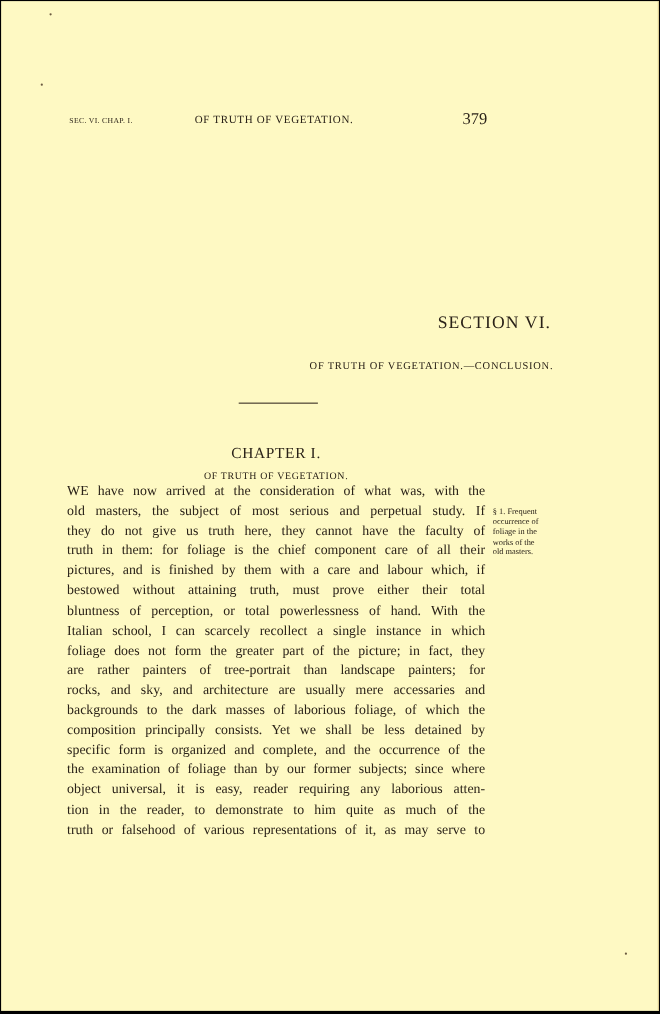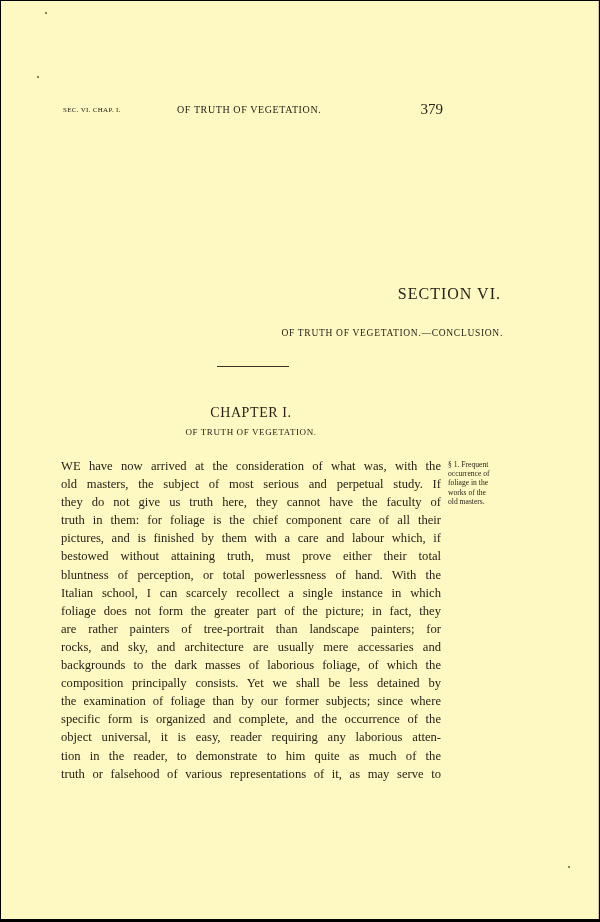--- a/index.html
+++ b/index.html
@@ -48,21 +48,21 @@
     }
     .chapter-title {
       position: absolute; top: 388px; left: 0; width: 500px; text-align: center;
       font-size: 14px; letter-spacing: 0.6px; margin-top: 16px;
     }
     .chapter-subtitle {
       position: absolute; top: 426px; left: 0; width: 500px; text-align: center;
       font-size: 9px; letter-spacing: 0.6px; text-transform: uppercase;
     }
     .body-text {
-      position: absolute; top: 456px; left: 60px; width: 380px;
+      position: absolute; top: 436px; left: 60px; width: 380px;
       font-size: 12.6px; line-height: 18.1px;
     }
     .line {
       display: block; white-space: nowrap;
       text-align: justify; text-align-last: justify;
     }
     .line.last { text-align-last: left; }
     .sidenote {
       position: absolute; top: 459px; left: 447px; width: 62px;
       font-size: 7.6px; line-height: 9.2px;
@@ -97,22 +97,22 @@
     <span class="line">truth in them: for foliage is the chief component care of all their</span>
     <span class="line">pictures, and is finished by them with a care and labour which, if</span>
     <span class="line">bestowed without attaining truth, must prove either their total</span>
     <span class="line">bluntness of perception, or total powerlessness of hand.  With the</span>
     <span class="line">Italian school, I can scarcely recollect a single instance in which</span>
     <span class="line">foliage does not form the greater part of the picture; in fact, they</span>
     <span class="line">are rather painters of tree-portrait than landscape painters; for</span>
     <span class="line">rocks, and sky, and architecture are usually mere accessaries and</span>
     <span class="line">backgrounds to the dark masses of laborious foliage, of which the</span>
     <span class="line">composition principally consists.  Yet we shall be less detained by</span>
+    <span class="line">specific form is organized and complete, and the occurrence of the</span>
     <span class="line">the examination of foliage than by our former subjects; since where</span>
-    <span class="line">specific form is organized and complete, and the occurrence of the</span>
     <span class="line">object universal, it is easy, reader requiring any laborious atten-</span>
     <span class="line">tion in the reader, to demonstrate to him quite as much of the</span>
     <span class="line">truth or falsehood of various representations of it, as may serve to</span>
   </div>
 
   <div class="sidenote">
     <span>§ 1. Frequent</span>
     <span>occurrence of</span>
     <span>foliage in the</span>
     <span>works of the</span>

